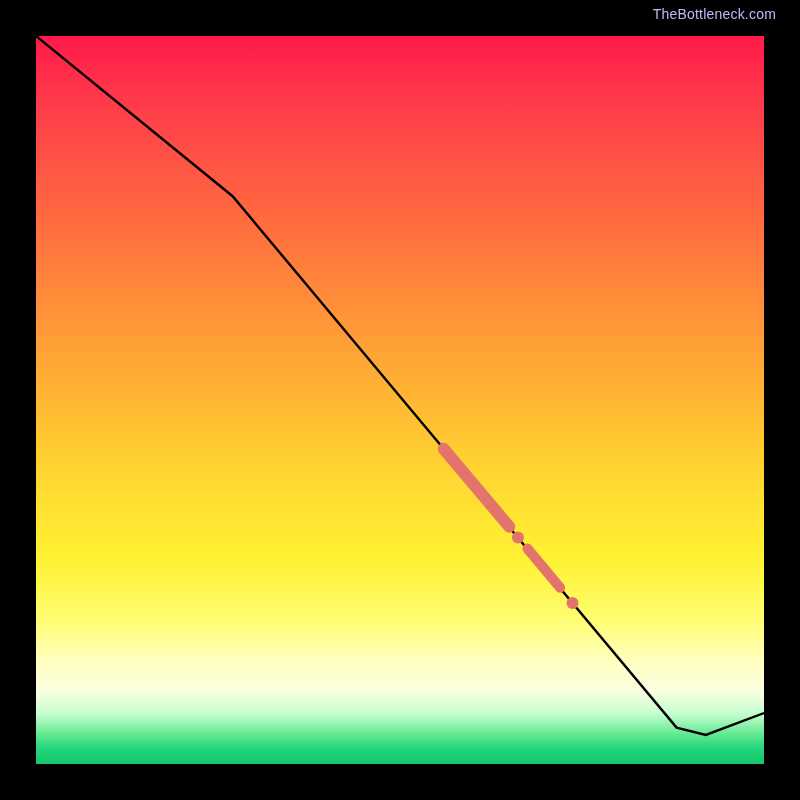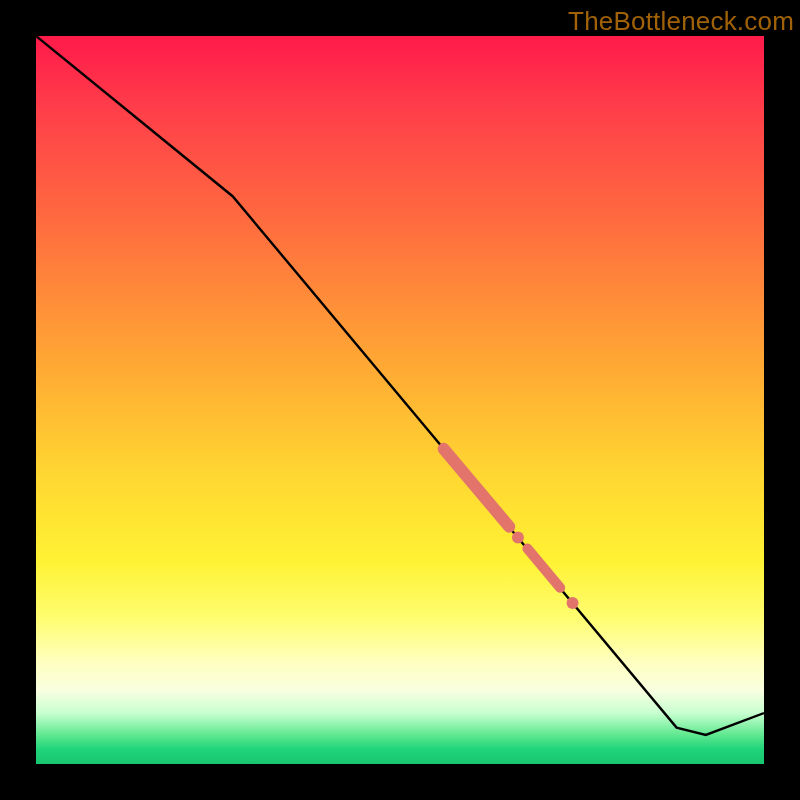--- a/index.html
+++ b/index.html
@@ -44,23 +44,23 @@
   svg.overlay {
     position: absolute;
     left: 0;
     top: 0;
     width: 728px;
     height: 728px;
   }
   .watermark {
     position: absolute;
     top: 6px;
-    right: 6px;
-    color: #a16207;
-    font-size: 26px;
+    right: 24px;
+    color: #c4b5fd;
+    font-size: 14px;
     font-weight: 500;
     letter-spacing: 0.2px;
     user-select: none;
   }
 </style>
 </head>
 <body>
 
 <div class="frame">
 

